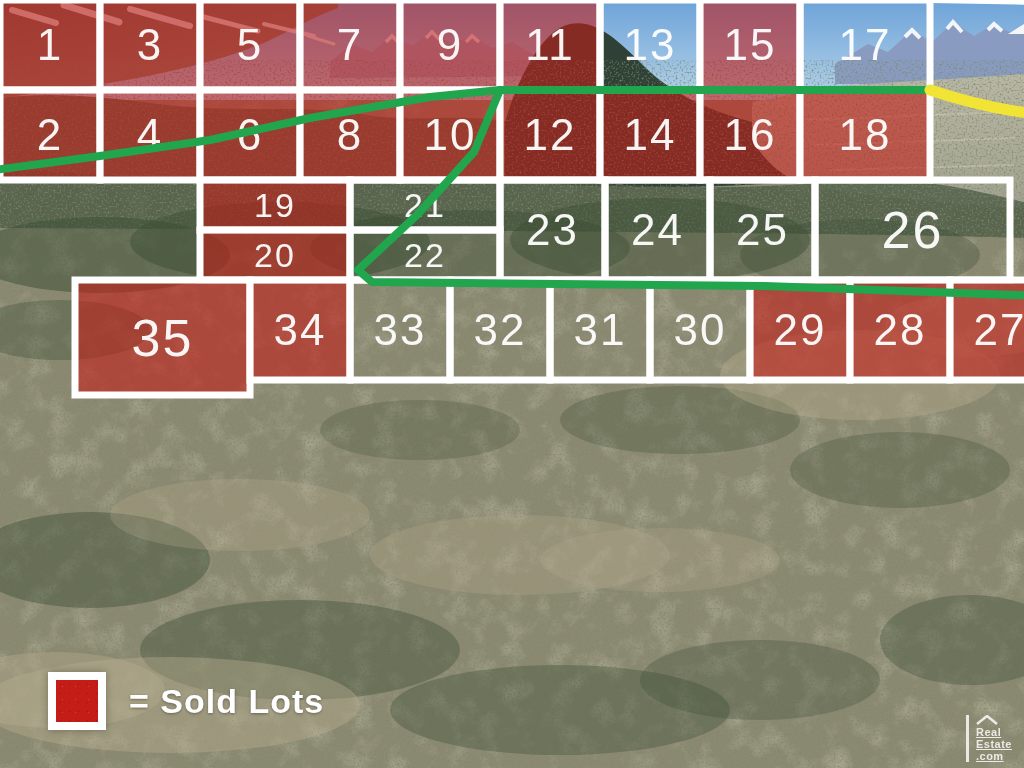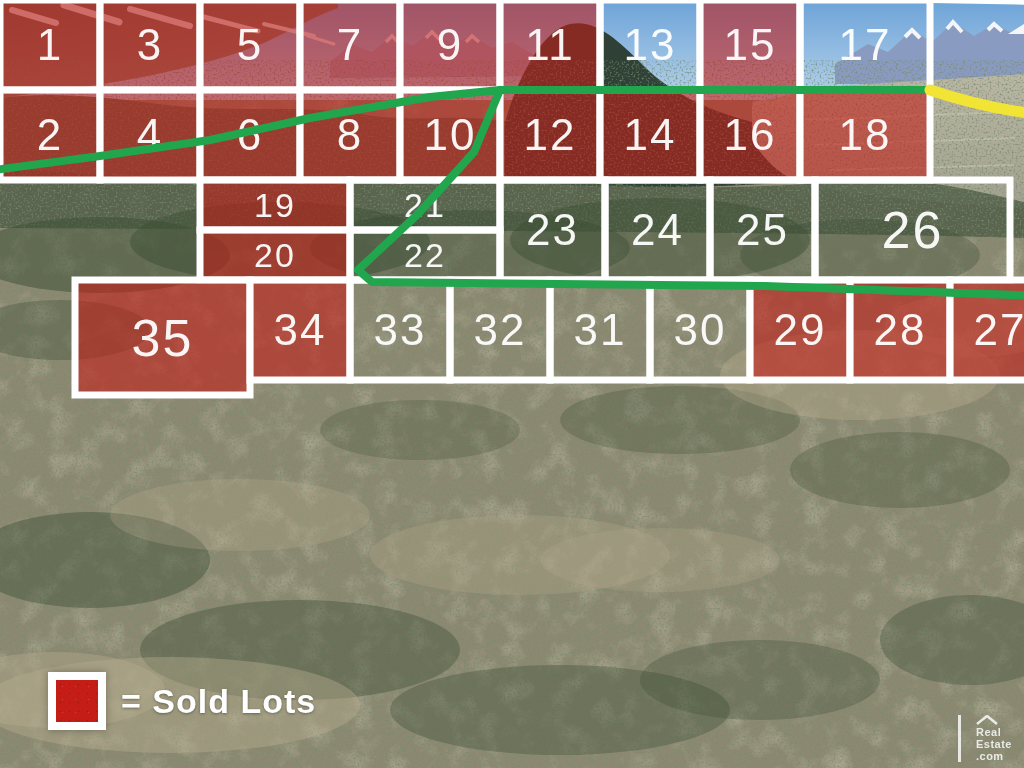--- a/index.html
+++ b/index.html
@@ -10,31 +10,31 @@
         transform-origin:0 0;pointer-events:none;}
   #plat-svg{position:absolute;left:-400px;top:-300px;width:2200px;height:1000px;overflow:visible;}
   .lot{fill:rgba(0,0,0,0);stroke:var(--line,#fff);stroke-width:7;stroke-linejoin:miter;}
   .lot.sold{fill:var(--sold,#c41c16);fill-opacity:.58;}
   .lot-num{fill:#fff;opacity:.95;text-anchor:middle;letter-spacing:2px;
            font-family:"Liberation Sans",sans-serif;}
   .ext{stroke:var(--line,#fff);stroke-width:6;fill:none;}
   .trail{fill:none;stroke-linecap:round;stroke-linejoin:round;}
   .trail.green{stroke:var(--green,#21a64e);stroke-width:8;}
   .trail.yellow{stroke:var(--yellow,#f2e435);stroke-width:11;}
-  #legend{position:absolute;left:48px;top:672px;display:flex;align-items:center;gap:15px;}
+  #legend{position:absolute;left:48px;top:672px;display:flex;align-items:center;gap:23px;}
   #legend .swatch{width:42px;height:42px;border:8px solid #fff;
         background:var(--sold,#c41c16);box-shadow:0 0 8px rgba(0,0,0,.3);
         background-image:radial-gradient(rgba(80,20,10,.45) 12%, transparent 13%),
                          radial-gradient(rgba(255,120,100,.35) 10%, transparent 11%);
         background-size:9px 9px,13px 13px;}
   #legend .legend-text{color:#fff;font-weight:700;font-size:34px;letter-spacing:1px;
         text-shadow:0 1px 3px rgba(0,0,0,.35);}
   #logo{position:absolute;right:12px;bottom:6px;color:#fff;opacity:.82;
         font-weight:700;font-size:11px;line-height:12px;letter-spacing:.5px;
-        border-left:3px solid #fff;padding-left:15px;}
+        border-left:3px solid #fff;padding-left:7px;text-decoration:underline;}
   #logo .roof-icon{display:block;margin-bottom:1px;}
 </style>
 </head>
 <body>
 
 <div id="scene">
 
   <svg id="terrain" width="1024" height="768">
     <defs>
       <linearGradient id="gSky" x1="0" y1="0" x2="0" y2="1">

